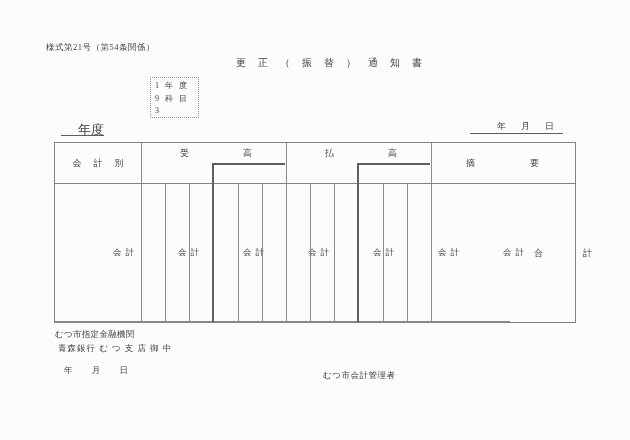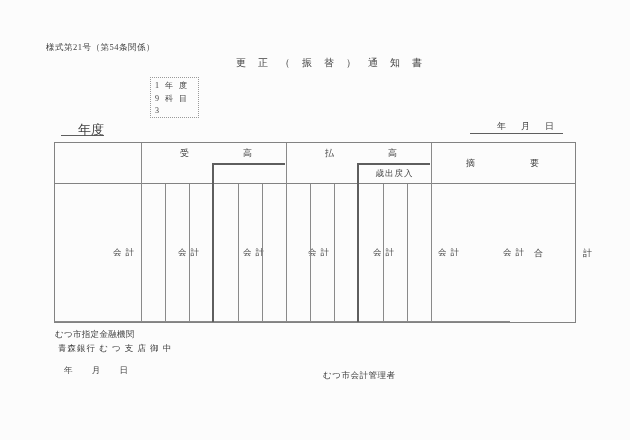--- a/index.html
+++ b/index.html
@@ -102,33 +102,33 @@
 
 <div class="abs date-top">
   <span>年</span>
   <span>月</span>
   <span>日</span>
 </div>
 
 <div class="abs form-table">
 
   <div class="t-header">
+    <div class="cell c-account">会計別</div>
     <div class="cell c-recv">
       <span>受</span>
       <span>高</span>
     </div>
     <div class="cell c-pay">
       <span>払</span>
       <span>高</span>
     </div>
     <div class="cell c-remark">
       <span>摘</span>
       <span>要</span>
     </div>
-    <div class="cell c-sub c-sub2">歳出戻入</div>
   </div>
 
   <div class="t-body">
     <div class="t-row">
         <div class="row-label">会計</div>
       </div>
     <div class="t-row">
         <div class="row-label">会計</div>
       </div>
     <div class="t-row">

